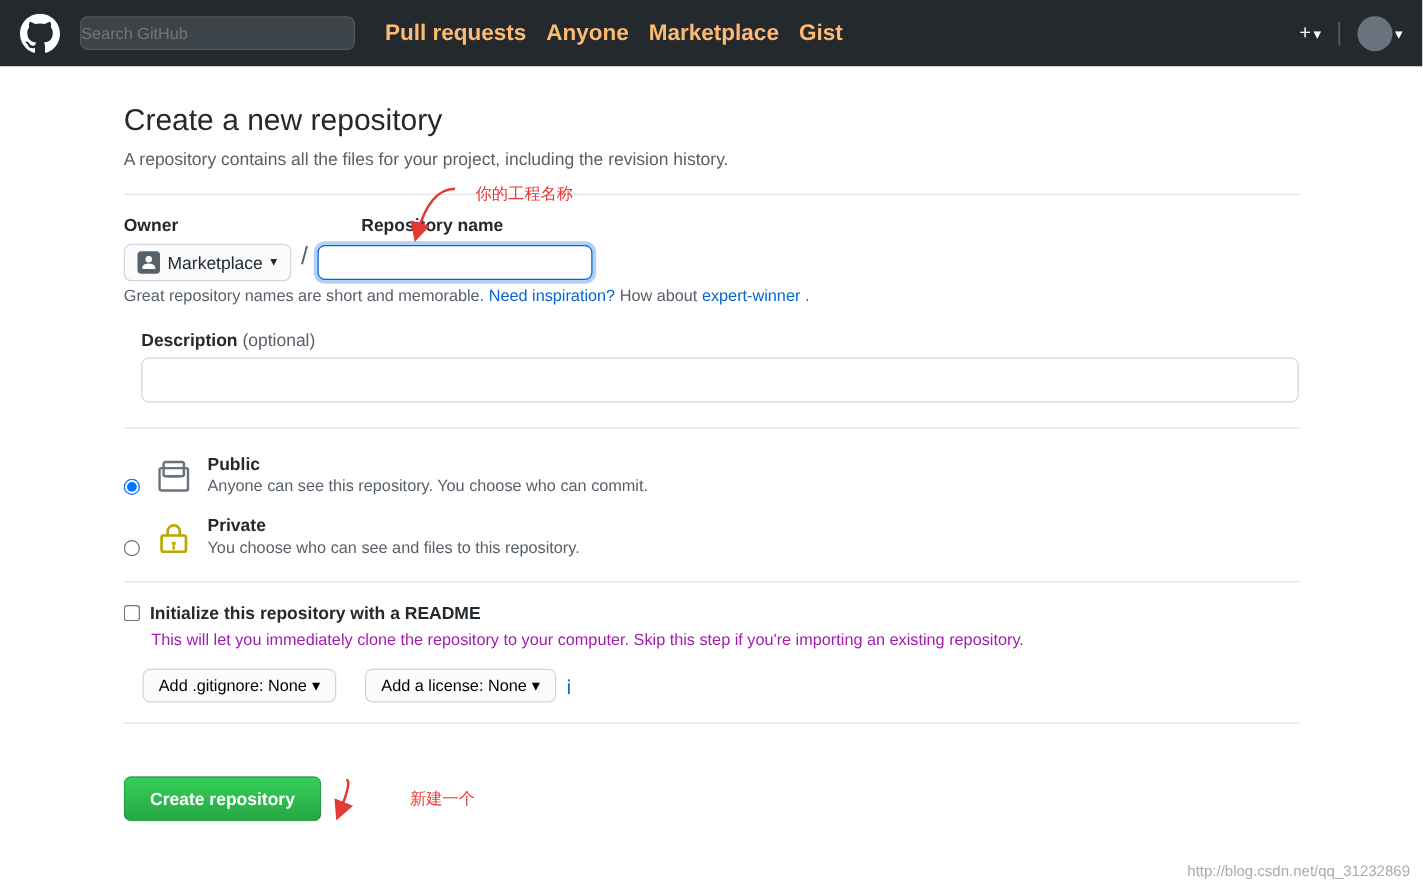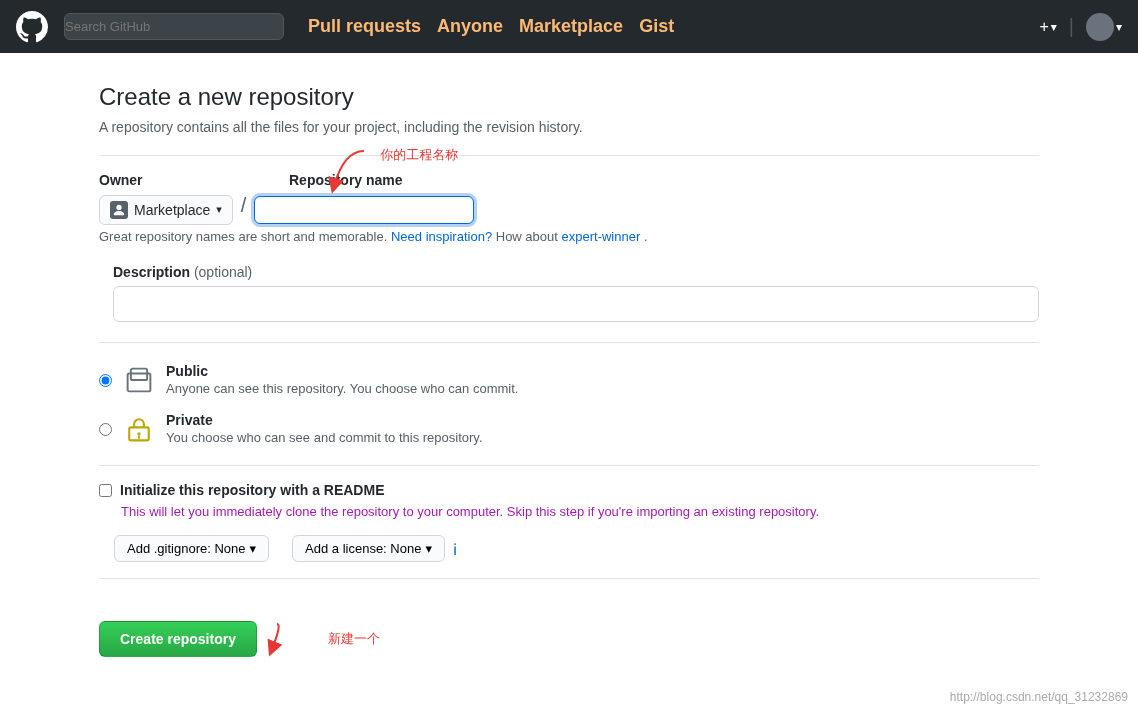--- a/index.html
+++ b/index.html
@@ -161,21 +161,21 @@
       height: 36px;
       outline: none;
     }
 
     
     .radio-group {
       margin: 20px 0;
     }
     .radio-option {
       display: flex;
-      align-items: center;
+      align-items: flex-end;
       gap: 12px;
       margin-bottom: 16px;
     }
     .radio-option input[type="radio"] {
       margin-top: 2px;
       cursor: pointer;
     }
     .radio-icon {
       width: 30px;
       height: 30px;
@@ -413,21 +413,21 @@
       <div class="radio-icon">
         <svg width="26" height="26" viewBox="0 0 16 16" fill="none">
           <rect x="2" y="7" width="12" height="8" rx="1" stroke="#b8a800" stroke-width="1.3"></rect>
           <path d="M5 7V5a3 3 0 1 1 6 0v2" stroke="#b8a800" stroke-width="1.3" fill="none"></path>
           <circle cx="8" cy="11" r="1" fill="#b8a800"></circle>
           <line x1="8" y1="12" x2="8" y2="14" stroke="#b8a800" stroke-width="1.1"></line>
         </svg>
       </div>
       <div class="radio-content">
         <div class="radio-title">Private</div>
-        <div class="radio-desc">You choose who can see and commit to this repository.</div>
+        <div class="radio-desc">You choose who can see and files to this repository.</div>
       </div>
     </div>
   </div>
 
   <hr class="divider">
 
   <div class="checkbox-section">
     <div class="checkbox-row">
       <input type="checkbox" id="readme" style="">
       <label for="readme" class="checkbox-label">Initialize this repository with a README</label>

